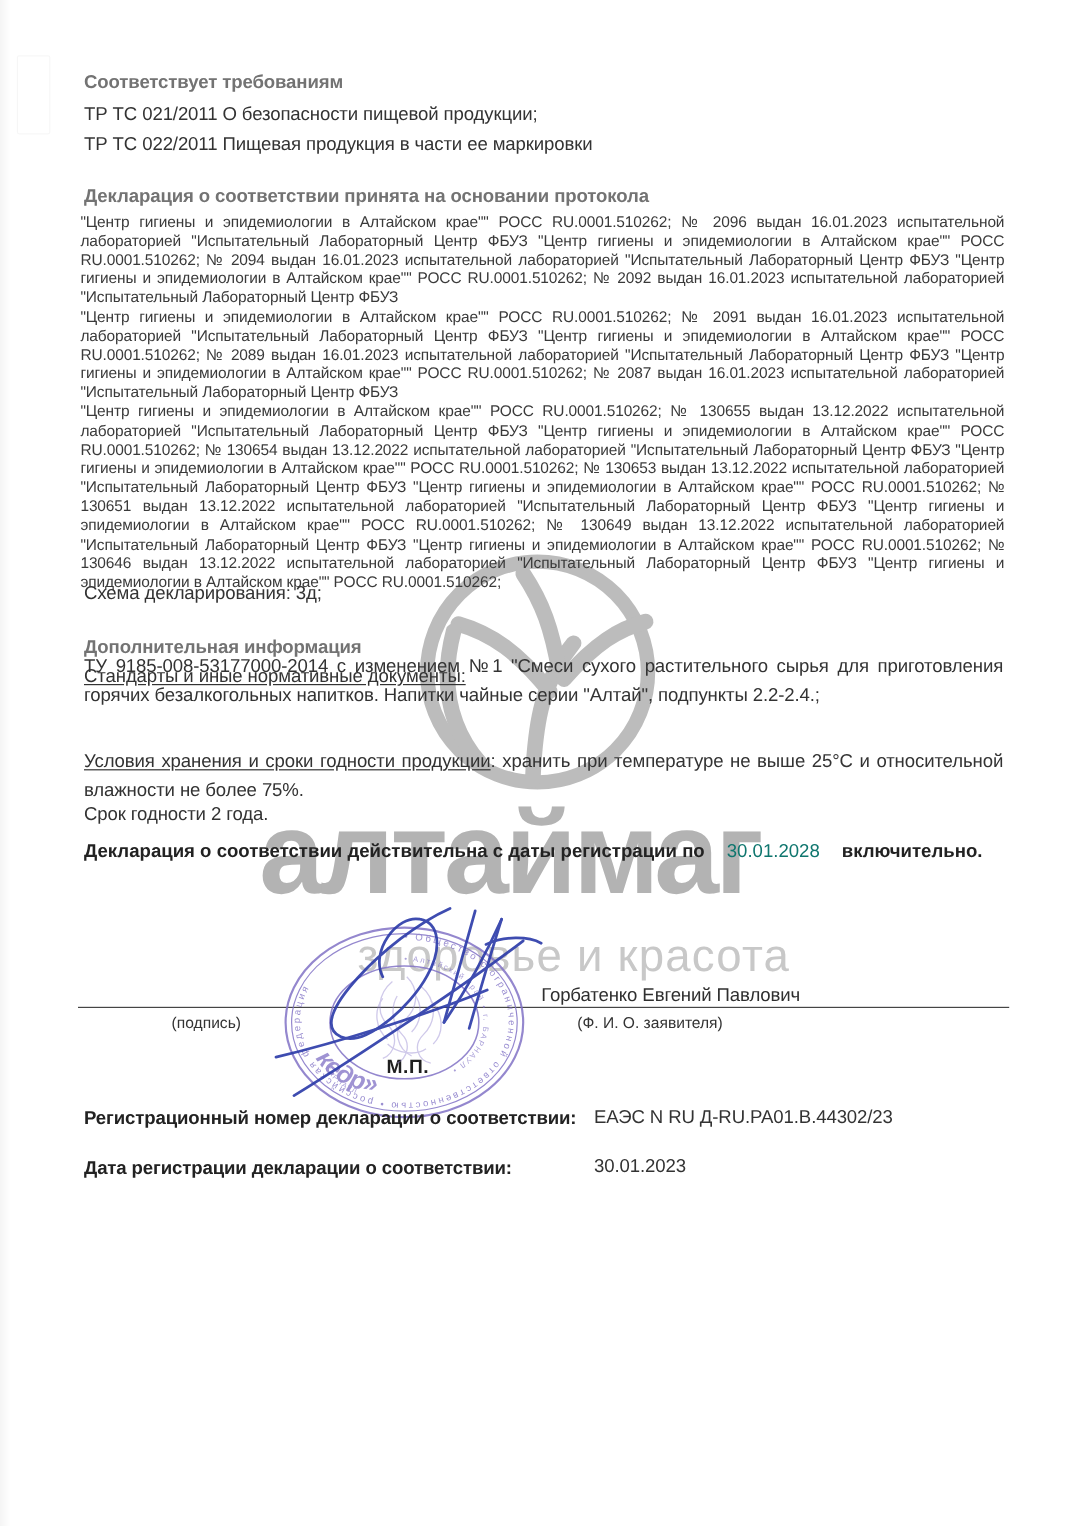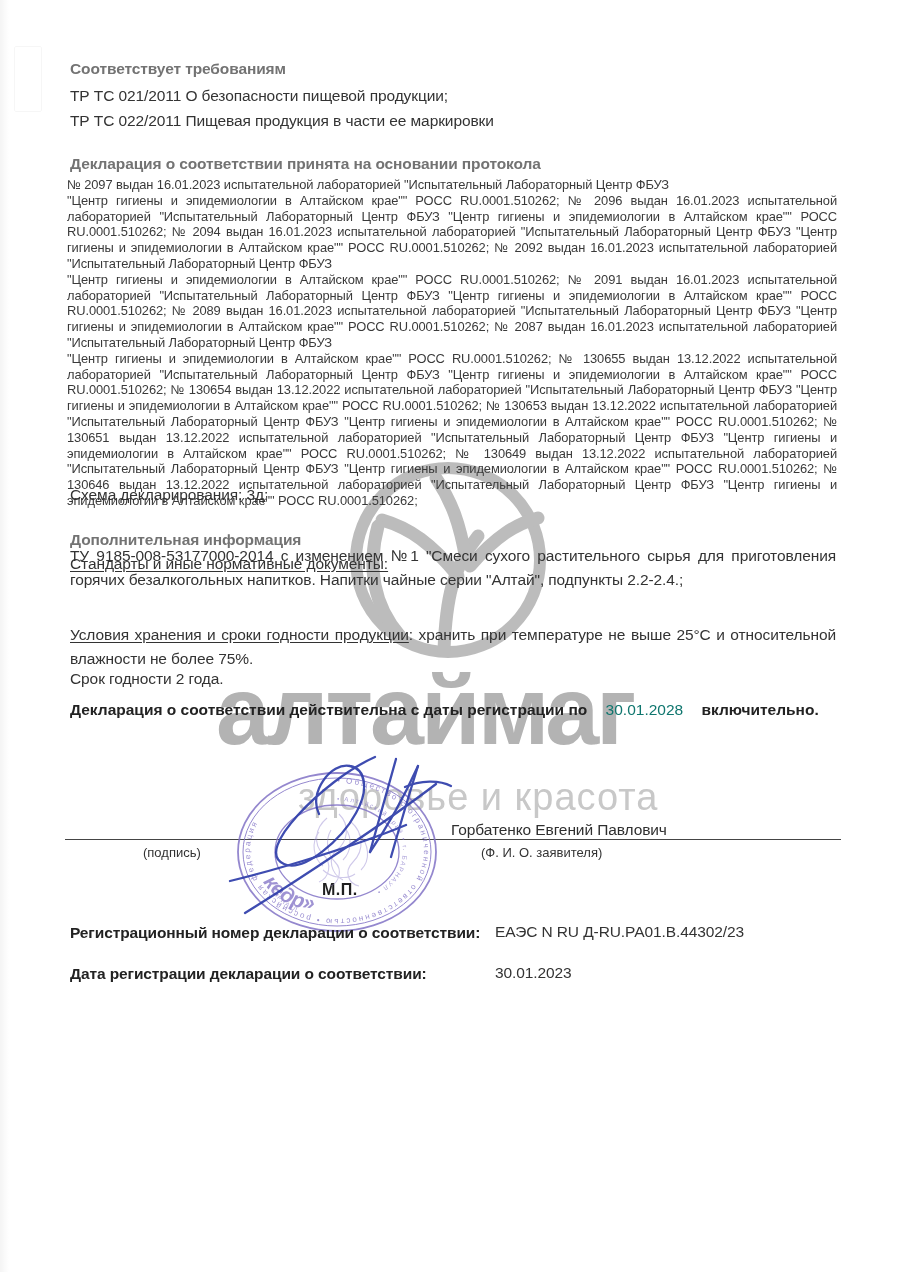--- a/index.html
+++ b/index.html
@@ -60,21 +60,20 @@
 
   <div class="abs wm-brand">алтаймаг</div>
   <div class="abs wm-tagline">здоровье и красота</div>
 
   <div class="abs h" style="left:70px;top:60px;">Соответствует требованиям</div>
   <div class="abs body-line" style="left:70px;top:87px;">ТР ТС 021/2011 О безопасности пищевой продукции;</div>
   <div class="abs body-line" style="left:70px;top:112px;">ТР ТС 022/2011 Пищевая продукция в части ее маркировки</div>
 
   <div class="abs h" style="left:70px;top:155px;">Декларация о соответствии принята на основании протокола</div>
   <div class="abs proto">
-    <div>№ 2097 выдан 16.01.2023  испытательной лабораторией "Испытательный Лабораторный Центр ФБУЗ</div>
     <div>"Центр гигиены и эпидемиологии в Алтайском крае"" РОСС RU.0001.510262; № 2096 выдан 16.01.2023  испытательной лабораторией "Испытательный Лабораторный Центр ФБУЗ "Центр гигиены и эпидемиологии в Алтайском крае"" РОСС RU.0001.510262; № 2094 выдан 16.01.2023  испытательной лабораторией "Испытательный Лабораторный Центр ФБУЗ "Центр гигиены и эпидемиологии в Алтайском крае"" РОСС RU.0001.510262; № 2092 выдан 16.01.2023  испытательной лабораторией "Испытательный Лабораторный Центр ФБУЗ</div>
     <div>"Центр гигиены и эпидемиологии в Алтайском крае"" РОСС RU.0001.510262; № 2091 выдан 16.01.2023  испытательной лабораторией "Испытательный Лабораторный Центр ФБУЗ "Центр гигиены и эпидемиологии в Алтайском крае"" РОСС RU.0001.510262; № 2089 выдан 16.01.2023  испытательной лабораторией "Испытательный Лабораторный Центр ФБУЗ "Центр гигиены и эпидемиологии в Алтайском крае"" РОСС RU.0001.510262; № 2087 выдан 16.01.2023  испытательной лабораторией "Испытательный Лабораторный Центр ФБУЗ</div>
     <div>"Центр гигиены и эпидемиологии в Алтайском крае"" РОСС RU.0001.510262; № 130655 выдан 13.12.2022  испытательной лабораторией "Испытательный Лабораторный Центр ФБУЗ "Центр гигиены и эпидемиологии в Алтайском крае"" РОСС RU.0001.510262;  № 130654 выдан 13.12.2022  испытательной лабораторией "Испытательный Лабораторный Центр ФБУЗ "Центр гигиены и эпидемиологии в Алтайском крае"" РОСС RU.0001.510262;  № 130653 выдан 13.12.2022  испытательной лабораторией "Испытательный Лабораторный Центр ФБУЗ "Центр гигиены и эпидемиологии в Алтайском крае"" РОСС RU.0001.510262;  № 130651 выдан 13.12.2022  испытательной лабораторией "Испытательный Лабораторный Центр ФБУЗ "Центр гигиены и эпидемиологии в Алтайском крае"" РОСС RU.0001.510262; № 130649 выдан 13.12.2022  испытательной лабораторией "Испытательный Лабораторный Центр ФБУЗ "Центр гигиены и эпидемиологии в Алтайском крае"" РОСС RU.0001.510262;  № 130646 выдан 13.12.2022  испытательной лабораторией "Испытательный Лабораторный Центр ФБУЗ "Центр гигиены и эпидемиологии в Алтайском крае"" РОСС RU.0001.510262;</div>
   </div>
 
   <div class="abs body-line" style="left:70px;top:486px;">Схема декларирования: 3д;</div>
 
   <div class="abs h" style="left:70px;top:531px;">Дополнительная информация</div>
   <div class="abs body-line u" style="left:70px;top:555px;">Стандарты и иные нормативные документы:</div>
   <div class="abs addl" style="top:544px;">ТУ 9185-008-53177000-2014 с изменением №1 "Смеси сухого растительного сырья для приготовления горячих безалкогольных напитков. Напитки чайные серии "Алтай", подпункты 2.2-2.4.;</div>

